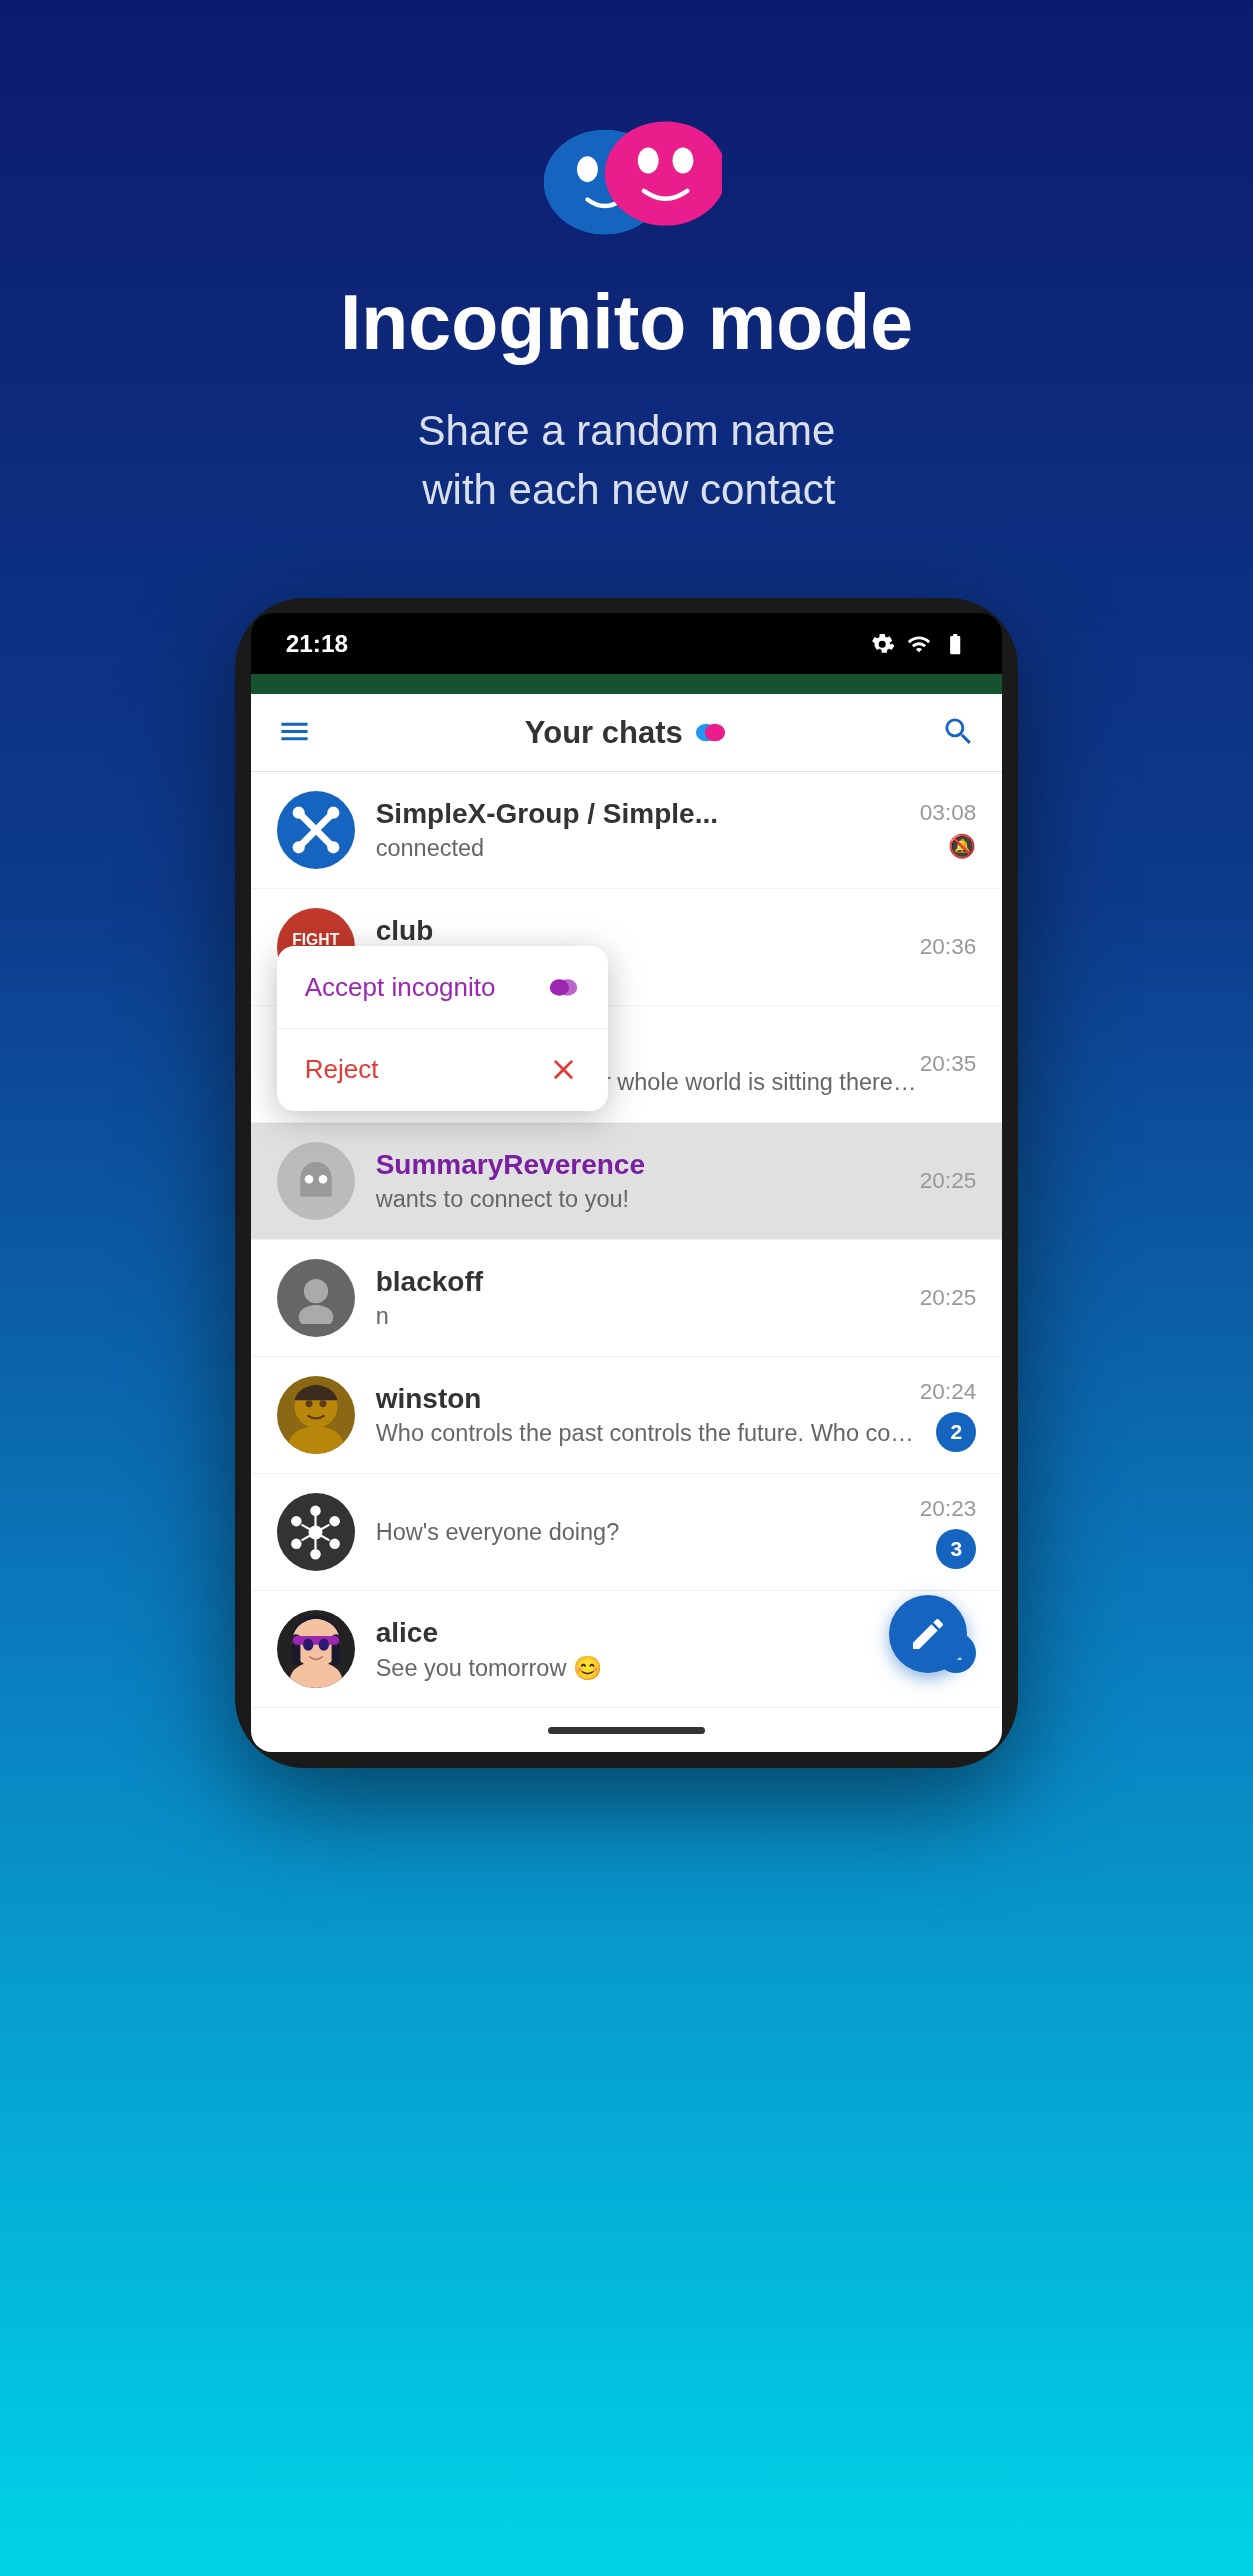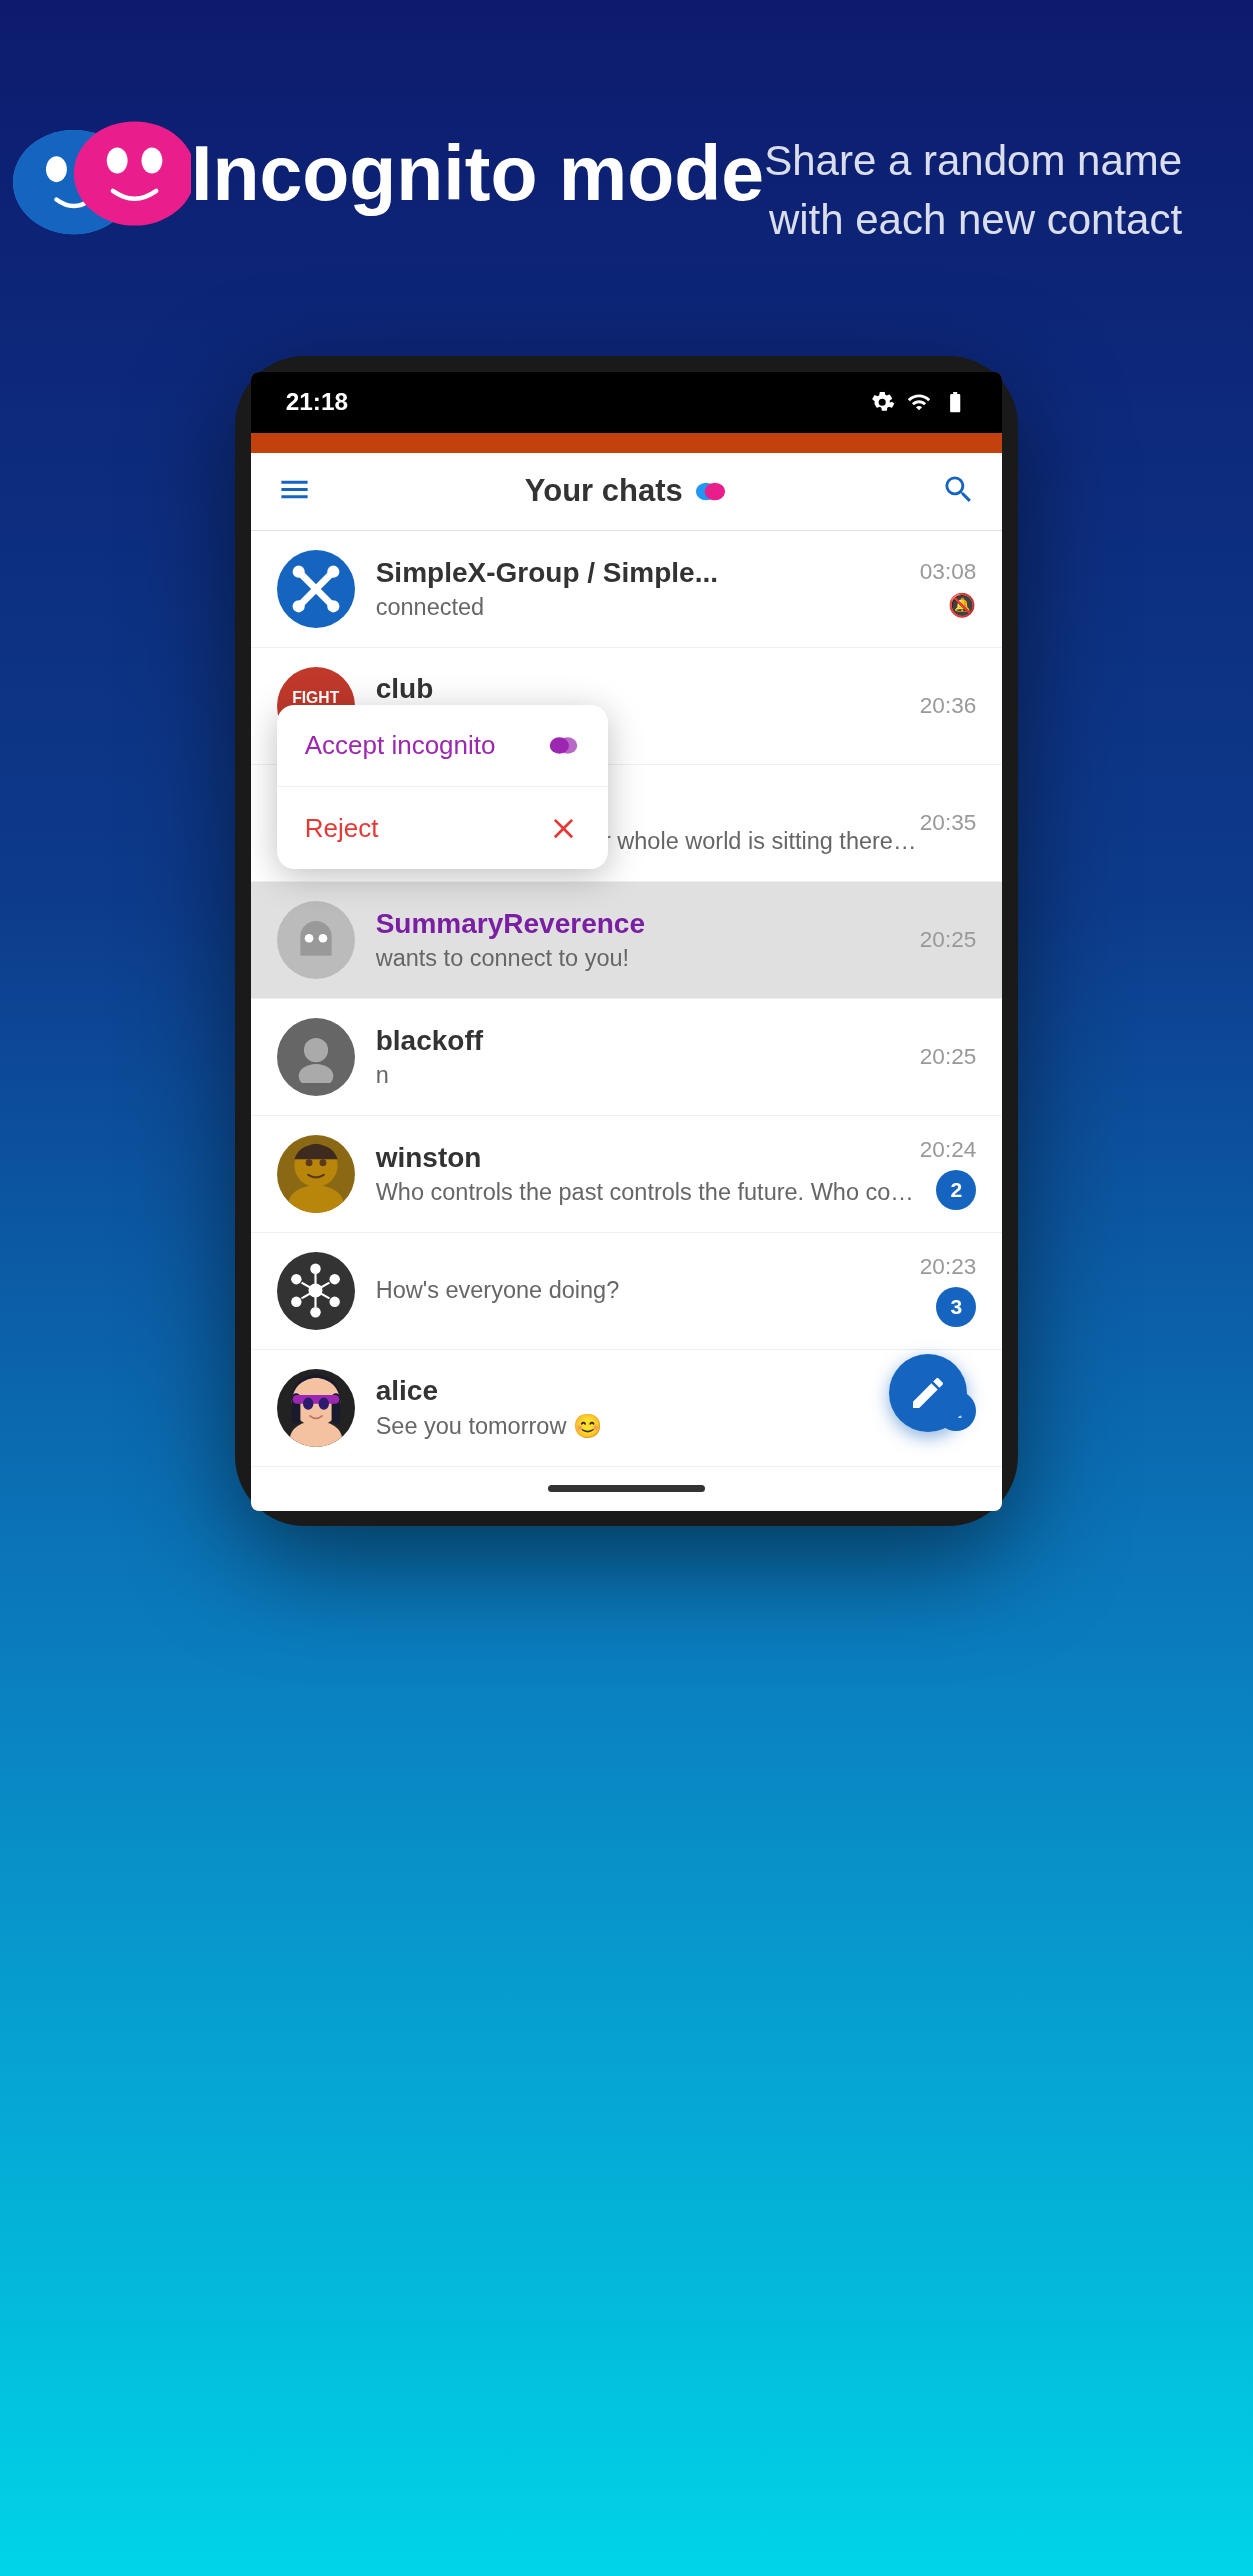--- a/index.html
+++ b/index.html
@@ -10,20 +10,21 @@
       display: flex;
       flex-direction: column;
       align-items: center;
       font-family: 'Arial', sans-serif;
       overflow: hidden;
     }
 
     
     .top-section {
       display: flex;
+      flex-direction: column;
       align-items: center;
       padding-top: 104px;
       width: 100%;
     }
 
     .logo-icon {
       width: 191px;
       height: 139px;
       margin-bottom: 35px;
     }
@@ -54,22 +55,22 @@
     .phone-frame {
       width: 783px;
       background: #1a1a1a;
       border-radius: 70px;
       padding: 15.7px;
       box-shadow: 0 35px 104px rgba(0,0,0,0.5);
       position: relative;
     }
 
     .phone-screen {
-      background: #c2410c;
-      border-radius: 8px;
+      background: #14532d;
+      border-radius: 21px;
       overflow: hidden;
       position: relative;
     }
 
     
     .status-bar {
       background: #000;
       height: 61px;
       display: flex;
       align-items: center;

